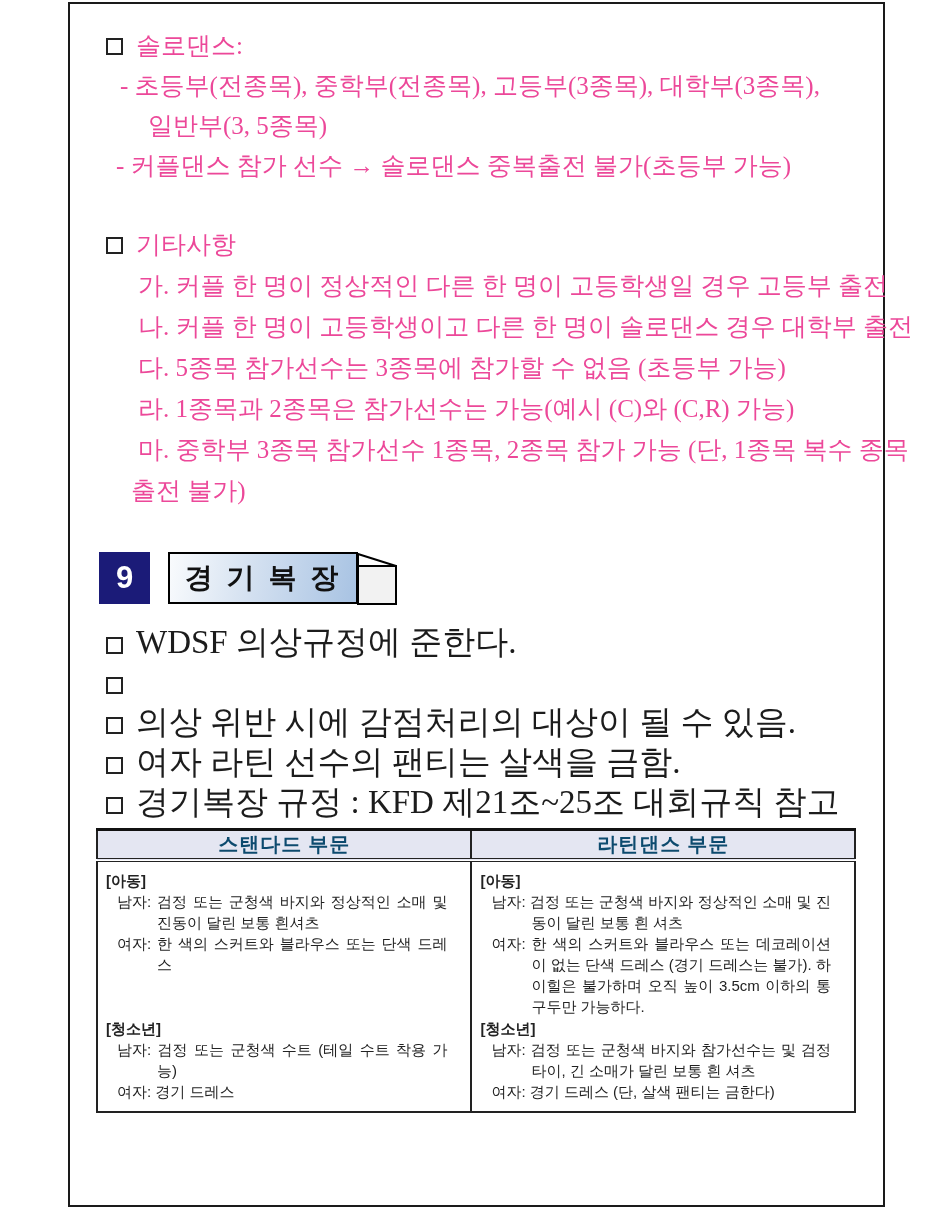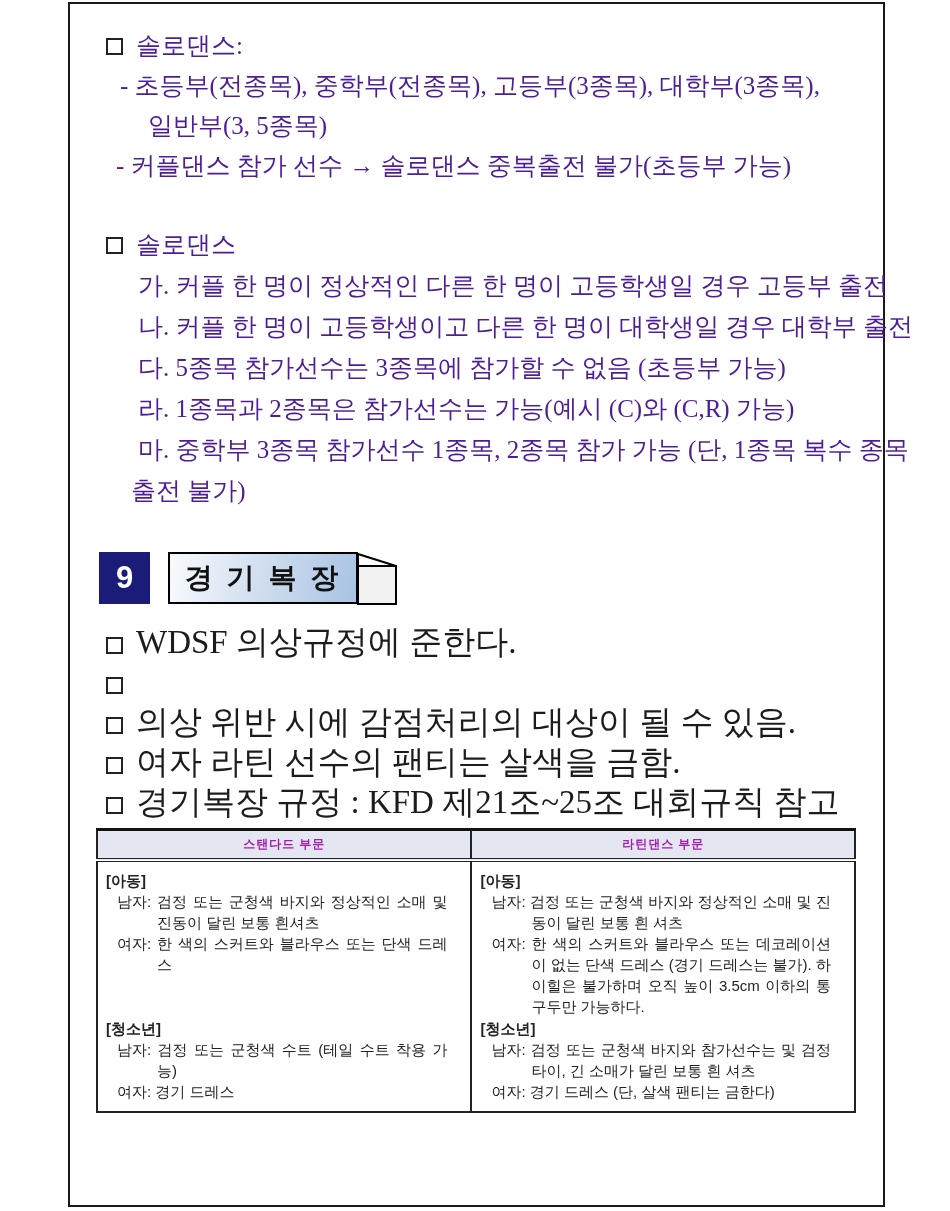--- a/index.html
+++ b/index.html
@@ -5,21 +5,21 @@
   * { margin: 0; padding: 0; box-sizing: border-box; }
   html, body { width: 950px; height: 1211px; background: #ffffff; }
   body { position: relative; font-family: "Liberation Serif", "DejaVu Serif", serif; color: #1c1c1c; }
 
   .page {
     position: absolute; left: 68px; top: 2px; width: 817px; height: 1205px;
     border: 2px solid #1a1a1a; background: #ffffff;
   }
 
   
-  .tblock { position: absolute; font-size: 25px; color: #4c1d95; white-space: nowrap; }
+  .tblock { position: absolute; font-size: 25px; color: #ec4899; white-space: nowrap; }
   .tline { line-height: 40px; height: 40px; }
   .etc .tline { line-height: 41px; height: 41px; }
 
   .cbx {
     display: inline-block; width: 17px; height: 17px;
     border: 2px solid #222; background: transparent;
     margin-right: 13px; vertical-align: -1px;
   }
 
   .ind14 { padding-left: 14px; }
@@ -53,21 +53,21 @@
   
   .dress-table {
     position: absolute; left: 26px; top: 824px; width: 760px; height: 285px;
     border-collapse: collapse; table-layout: fixed;
     font-family: "Liberation Sans", "DejaVu Sans", sans-serif;
   }
   .dress-table th, .dress-table td { border: 2px solid #222; }
   .dress-table th {
     height: 30px; background: #e4e6f2;
     font-family: "Liberation Serif", "DejaVu Serif", serif;
-    font-size: 12px; font-weight: bold; letter-spacing: 1px; color: #a21caf;
+    font-size: 20px; font-weight: bold; letter-spacing: 1px; color: #0c4a6e;
     border-top: 3px solid #111; border-bottom: 4px double #222;
   }
   .dress-table td {
     vertical-align: top; padding: 8px 23px 6px 8px;
     font-size: 15px; line-height: 21px; color: #222;
   }
   .grp-label { font-weight: bold; }
   .drow {
     margin-left: 11px; padding-left: 40px; text-indent: -40px;
     text-align: justify;
@@ -81,23 +81,23 @@
 <div class="page">
 
   <div class="tblock" style="left:36px; top:22px;">
     <div class="tline"><span class="cbx"></span><span>솔로댄스:</span></div>
     <div class="tline ind14">- 초등부(전종목), 중학부(전종목), 고등부(3종목), 대학부(3종목),</div>
     <div class="tline ind42">일반부(3, 5종목)</div>
     <div class="tline ind10">- 커플댄스 참가 선수 → 솔로댄스 중복출전 불가(초등부 가능)</div>
   </div>
 
   <div class="tblock etc" style="left:36px; top:220px;">
-    <div class="tline"><span class="cbx"></span><span>솔로댄스</span></div>
+    <div class="tline"><span class="cbx"></span><span>기타사항</span></div>
     <div class="tline ind32">가. 커플 한 명이 정상적인 다른 한 명이 고등학생일 경우 고등부 출전</div>
-    <div class="tline ind32">나. 커플 한 명이 고등학생이고 다른 한 명이 대학생일 경우 대학부 출전</div>
+    <div class="tline ind32">나. 커플 한 명이 고등학생이고 다른 한 명이 솔로댄스 경우 대학부 출전</div>
     <div class="tline ind32">다. 5종목 참가선수는 3종목에 참가할 수 없음 (초등부 가능)</div>
     <div class="tline ind32">라. 1종목과 2종목은 참가선수는 가능(예시 (C)와 (C,R) 가능)</div>
     <div class="tline ind32">마. 중학부 3종목 참가선수 1종목, 2종목 참가 가능 (단, 1종목 복수 종목</div>
     <div class="tline ind25">출전 불가)</div>
   </div>
 
   <div class="sec-num">9</div>
   <div class="sec-banner">경 기 복 장</div>
   <svg class="sec-flap" width="42" height="54" viewBox="0 0 42 54">
     <polygon points="1,14 39,14 39,52 1,52" fill="#f2f2f2" stroke="#000" stroke-width="2"></polygon>

